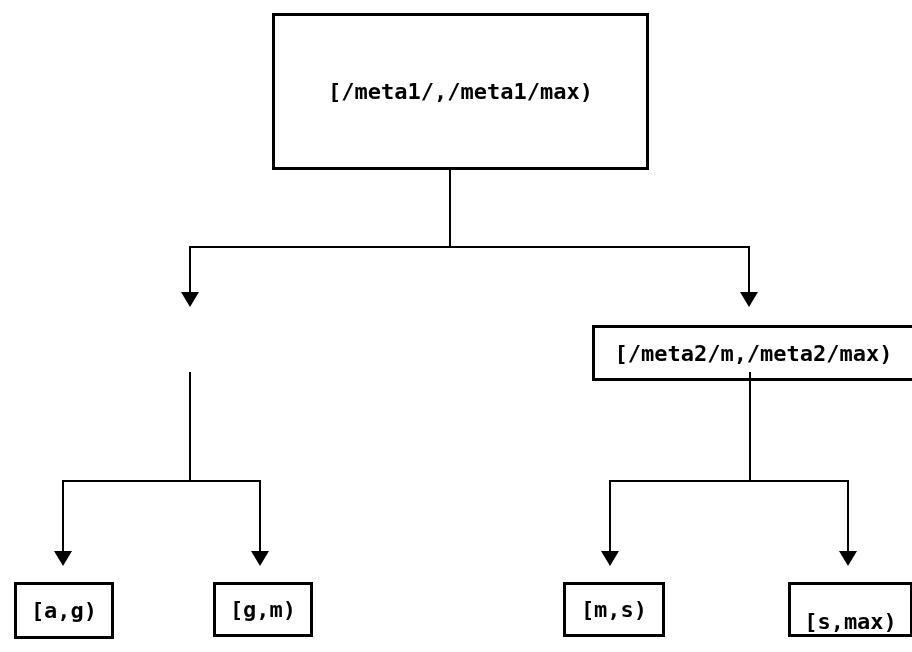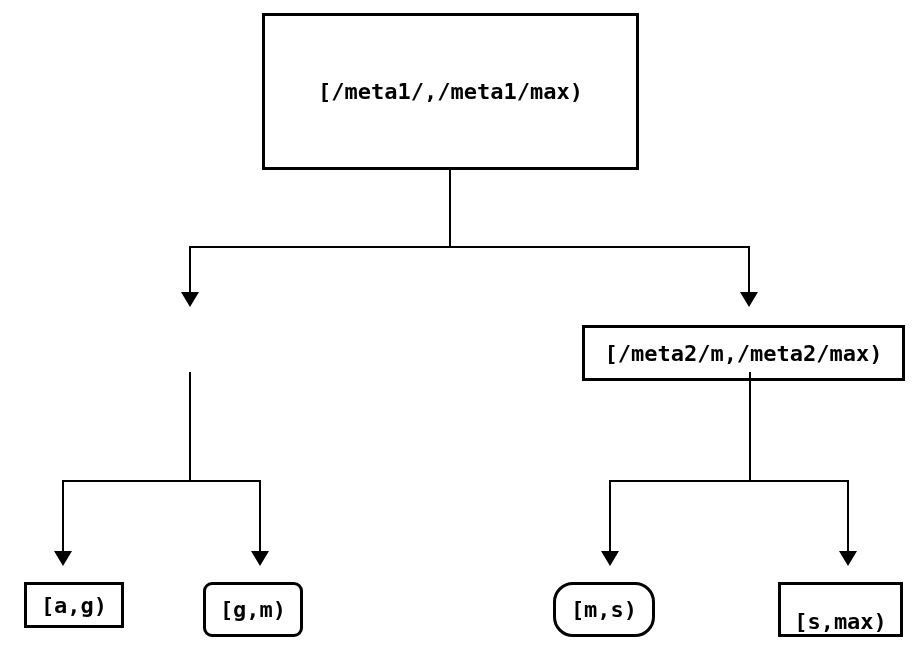--- a/index.html
+++ b/index.html
@@ -20,20 +20,21 @@
     box-sizing: border-box;
     border: 3px solid #000000;
     background: #ffffff;
     color: #000000;
     display: flex;
     align-items: center;
     justify-content: center;
     font-size: 22px;
     font-weight: bold;
     white-space: nowrap;
+    margin-left: 10px;
   }
   .vline {
     position: absolute;
     width: 2px;
     background: #000000;
   }
   .hline {
     position: absolute;
     height: 2px;
     background: #000000;
@@ -54,29 +55,29 @@
 
   <div class="node" style="left:262px; top:13px; width:377px; height:157px;">
     <span>[/meta1/,/meta1/max)</span>
   </div>
 
 
   <div class="node" style="left:582px; top:325px; width:323px; height:56px;">
     <span>[/meta2/m,/meta2/max)</span>
   </div>
 
-  <div class="node" style="left:24px; top:582px; width:100px; height:46px;">
+  <div class="node" style="left:4px; top:582px; width:100px; height:57px;">
     <span>[a,g)</span>
   </div>
 
-  <div class="node" style="left:203px; top:582px; width:100px; height:55px;border-radius:9px;">
+  <div class="node" style="left:203px; top:582px; width:100px; height:55px;">
     <span>[g,m)</span>
   </div>
 
-  <div class="node" style="left:553px; top:582px; width:102px; height:55px;border-radius:20px;">
+  <div class="node" style="left:553px; top:582px; width:102px; height:55px;">
     <span>[m,s)</span>
   </div>
 
   <div class="node" style="left:778px; top:582px; width:125px; height:55px;align-items:flex-end;">
     <span>[s,max)</span>
   </div>
 
   <div class="vline" style="left:449px; top:170px; height:77px;"></div>
   <div class="hline" style="left:189px; top:246px; width:561px;"></div>
   <div class="vline" style="left:189px; top:246px; height:47px;"></div>

